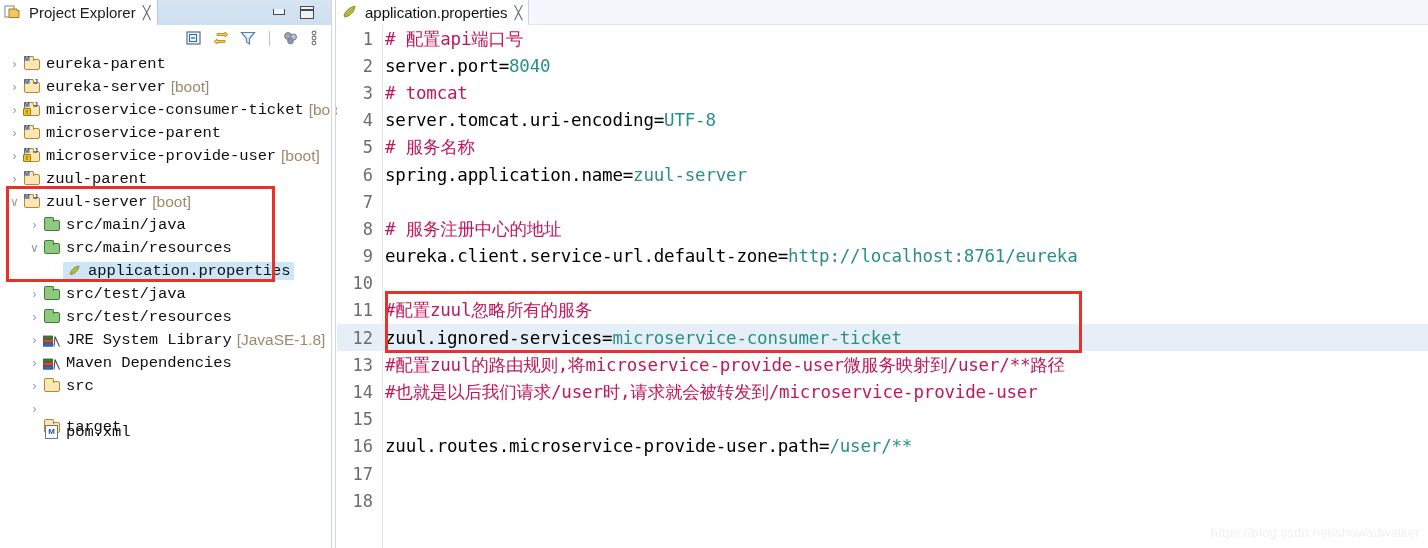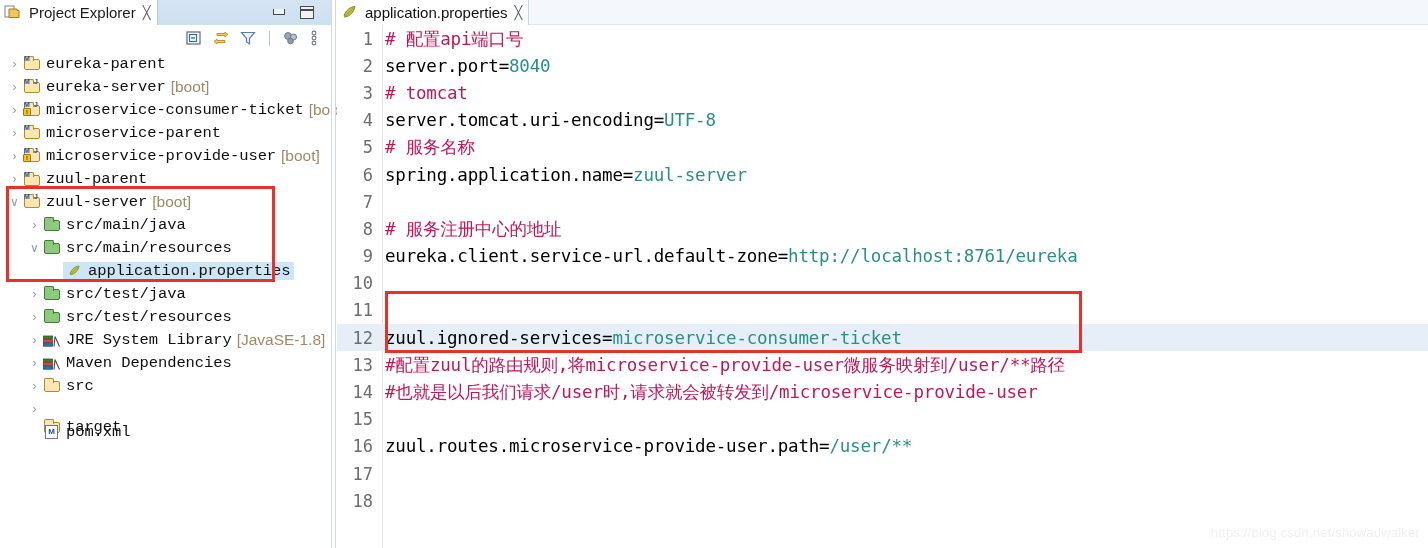--- a/index.html
+++ b/index.html
@@ -369,21 +369,21 @@
               <span class="mlabel">M</span>
               <span class="jlabel">J</span>
               <span class="warn-dot">!</span>
             </span>
             <span class="lbl">microservice-provide-user</span>
             <span class="boot">[boot]</span>
           </span>
         </div>
         <div class="row" style="padding-left: 6px;">
           <span class="arrow">›</span>
-          <span style="display: flex; align-items: flex-end;">
+          <span style="display: flex; align-items: center;">
             <span class="ic">
               <span class="folder-base"></span>
               <span class="mlabel">M</span>
             </span>
             <span class="lbl">zuul-parent</span>
           </span>
         </div>
         <div class="row" style="padding-left: 6px;">
           <span class="arrow">∨</span>
           <span style="display: flex; align-items: center;">
@@ -557,20 +557,21 @@
           <div class="cline">
             <span class="lnum">9</span>
             <span class="ctext"><span class="key">eureka.client.service-url.default-zone=</span><span class="val">http://localhost:8761/eureka</span></span>
           </div>
           <div class="cline">
             <span class="lnum">10</span>
             <span class="ctext"><span class="key"></span></span>
           </div>
           <div class="cline">
             <span class="lnum">11</span>
+            <span class="ctext"><span class="cmt">#配置zuul忽略所有的服务</span></span>
           </div>
           <div class="cline cur">
             <span class="lnum">12</span>
             <span class="ctext"><span class="key">zuul.ignored-services=</span><span class="val">microservice-consumer-ticket</span></span>
           </div>
           <div class="cline">
             <span class="lnum">13</span>
             <span class="ctext"><span class="cmt">#配置zuul的路由规则,将microservice-provide-user微服务映射到/user/**路径</span></span>
           </div>
           <div class="cline">

